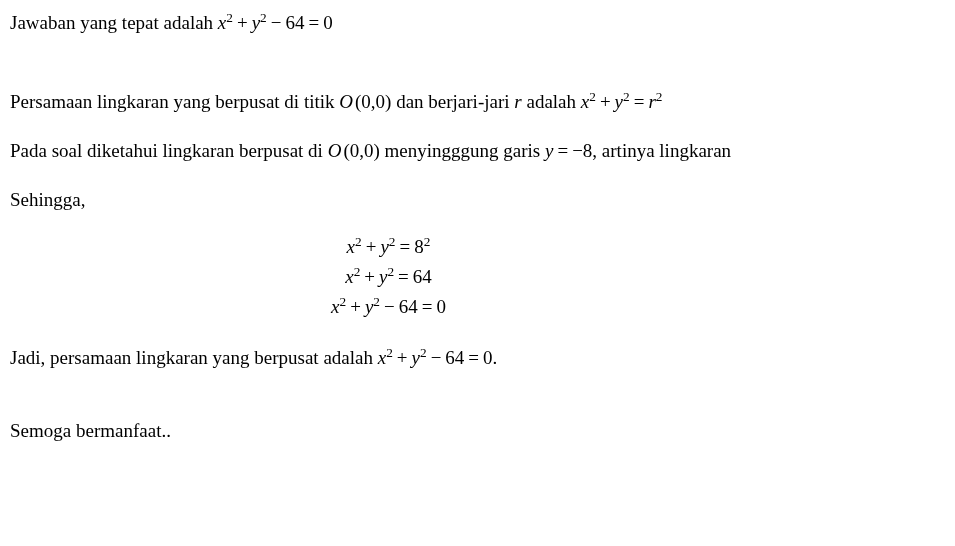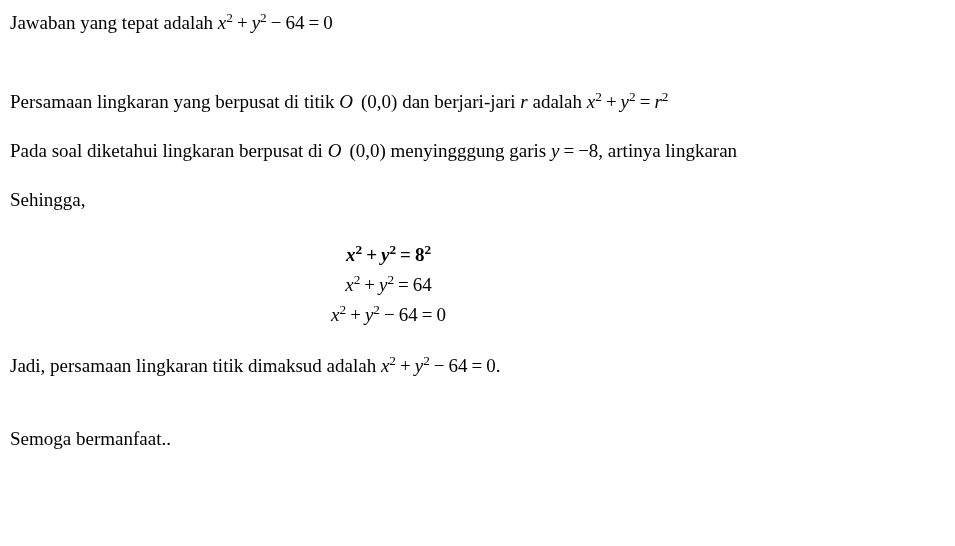--- a/index.html
+++ b/index.html
@@ -55,25 +55,25 @@
     font-style: normal;
   }
   .paren {
     font-style: normal;
   }
   .display {
     text-align: center;
     font-size: 19px;
     line-height: 1.2;
   }
-  .d1 { margin-top: 30px; font-weight: bold; }
+  .d1 { margin-top: 22px; }
   .d2 { margin-top: 7px; }
   .d3 { margin-top: 8px; }
   .after-display { margin-top: 26px; }
-  .spaced-paren { padding-left: 8px; }
+  .spaced-paren { padding-left: 2px; }
 </style>
 </head>
 <body>
 
 <div class="page">
 
   <p class="para">
     <span>Jawaban yang tepat adalah </span><span class="math"><span class="mi">x</span><sup class="exp num">2</sup><span class="mo">+</span><span class="mi">y</span><sup class="exp num">2</sup><span class="mo">−</span><span class="mn">64</span><span class="mo">=</span><span class="mn">0</span></span>
   </p>
 
@@ -97,20 +97,20 @@
     <span class="math"><span class="mi">x</span><sup class="exp num">2</sup><span class="mo">+</span><span class="mi">y</span><sup class="exp num">2</sup><span class="mo">=</span><span class="mn">8</span><sup class="exp num">2</sup></span>
   </div>
   <div class="display d2">
     <span class="math"><span class="mi">x</span><sup class="exp num">2</sup><span class="mo">+</span><span class="mi">y</span><sup class="exp num">2</sup><span class="mo">=</span><span class="mn">64</span></span>
   </div>
   <div class="display d3">
     <span class="math"><span class="mi">x</span><sup class="exp num">2</sup><span class="mo">+</span><span class="mi">y</span><sup class="exp num">2</sup><span class="mo">−</span><span class="mn">64</span><span class="mo">=</span><span class="mn">0</span></span>
   </div>
 
   <p class="para after-display">
-    <span>Jadi, persamaan lingkaran titik dimaksud adalah </span><span class="math"><span class="mi">x</span><sup class="exp num">2</sup><span class="mo">+</span><span class="mi">y</span><sup class="exp num">2</sup><span class="mo">−</span><span class="mn">64</span><span class="mo">=</span><span class="mn">0</span></span><span>.</span>
+    <span>Jadi, persamaan lingkaran yang berpusat adalah </span><span class="math"><span class="mi">x</span><sup class="exp num">2</sup><span class="mo">+</span><span class="mi">y</span><sup class="exp num">2</sup><span class="mo">−</span><span class="mn">64</span><span class="mo">=</span><span class="mn">0</span></span><span>.</span>
   </p>
 
   <div class="gap-xl"></div>
 
   <p class="para">Semoga bermanfaat..</p>
 
 </div>
 
 </body></html>

